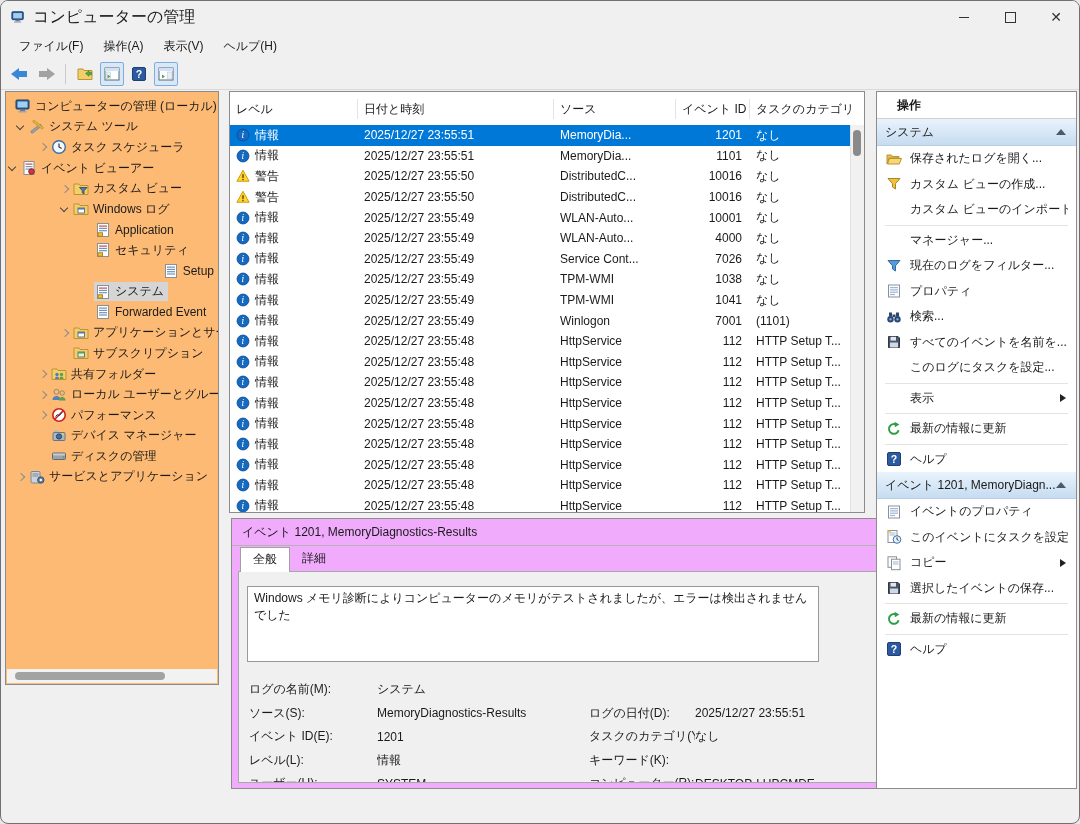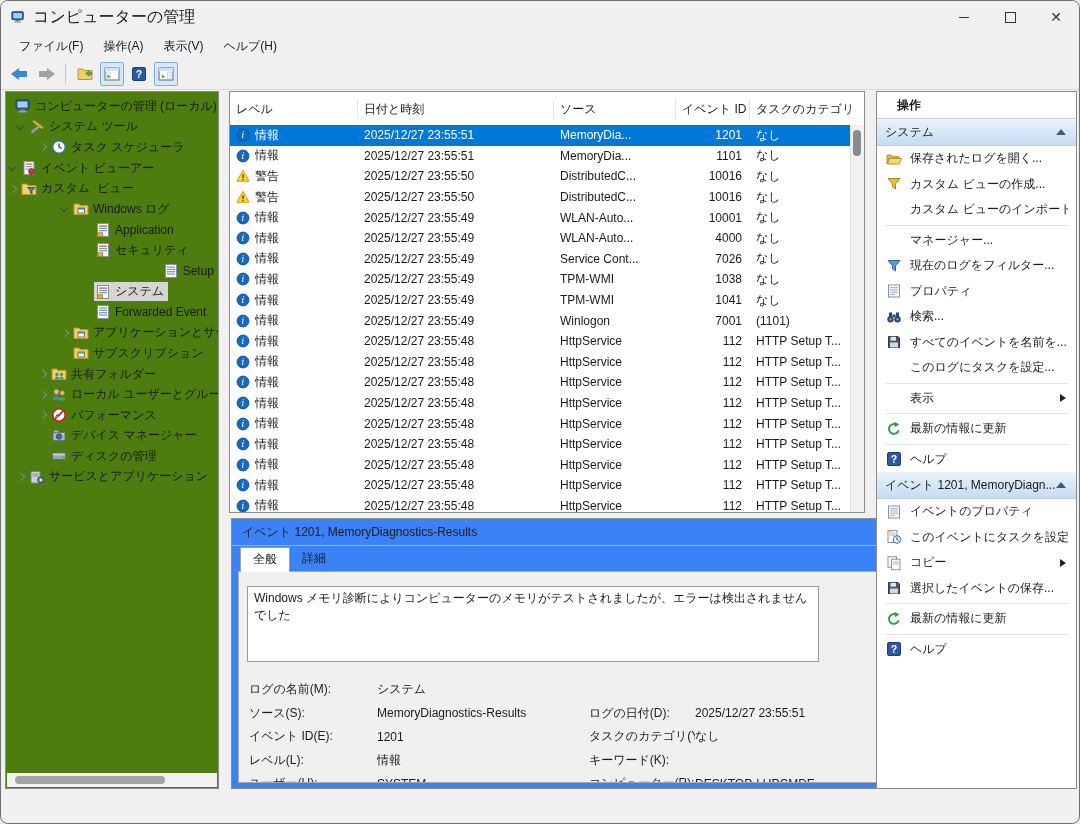--- a/index.html
+++ b/index.html
@@ -25,21 +25,21 @@
   .tb-btn.toggled{background:#d9e7f7;border:1px solid #79aede;border-radius:2px;}
   .tb-sep{width:1px;height:20px;background:#c9c9c9;margin:0 4px;}
   .nav-arrow{display:inline-block;width:17px;height:12px;position:relative;}
   .nav-arrow.left::before{content:'';position:absolute;left:0;top:0;border-top:6px solid transparent;border-bottom:6px solid transparent;border-right:8px solid #3a87d6;}
   .nav-arrow.left::after{content:'';position:absolute;left:8px;top:3px;width:8px;height:6px;background:#3a87d6;}
   .nav-arrow.right::before{content:'';position:absolute;right:0;top:0;border-top:6px solid transparent;border-bottom:6px solid transparent;border-left:8px solid #a2a2a2;}
   .nav-arrow.right::after{content:'';position:absolute;left:1px;top:3px;width:8px;height:6px;background:#a2a2a2;}
 
   
   .main{position:absolute;top:90px;left:0;right:0;bottom:0;}
-  .tree-panel{position:absolute;left:4px;top:0;width:214px;height:698px;background:#4d7c0f;border:1px solid #8c8c8c;box-sizing:border-box;overflow:hidden;}
+  .tree-panel{position:absolute;left:4px;top:0;width:214px;height:594px;background:#fdba74;border:1px solid #8c8c8c;box-sizing:border-box;overflow:hidden;}
   .center{position:absolute;left:228px;top:0;width:638px;height:698px;}
   .actions-panel{position:absolute;left:875px;top:0;width:201px;height:698px;background:#fff;border:1px solid #8c8c8c;box-sizing:border-box;overflow:hidden;}
 
   
   #tree{position:absolute;top:4px;left:0;right:0;bottom:16px;overflow:hidden;}
   .tree-row{height:20.6px;display:flex;align-items:center;white-space:nowrap;}
   .chev{width:14px;height:14px;position:relative;flex:none;}
   .chev.collapsed::before{content:'';position:absolute;left:4px;top:4px;width:5px;height:5px;border-top:1.3px solid #8a8a8a;border-right:1.3px solid #8a8a8a;transform:rotate(45deg);}
   .chev.expanded::before{content:'';position:absolute;left:3px;top:3px;width:5px;height:5px;border-top:1.3px solid #444;border-right:1.3px solid #444;transform:rotate(135deg);}
   .tree-node{display:flex;align-items:center;gap:4px;padding:1px 4px 1px 1px;}
@@ -65,21 +65,21 @@
   #rows{position:absolute;top:33px;left:0;right:13px;bottom:0;overflow:hidden;}
   .lrow{display:flex;height:20.6px;align-items:center;white-space:nowrap;}
   .lrow .cell{padding-left:6px;box-sizing:border-box;overflow:hidden;}
   .lrow.selected{background:#0078d7;color:#fff;}
   .lcell-level{display:flex;align-items:center;gap:5px;}
   .vscroll{position:absolute;right:0;top:33px;bottom:0;width:13px;background:#f1f1f1;border-left:1px solid #e0e0e0;}
   .vthumb{position:absolute;left:2px;width:8px;background:#8a8a8a;border-radius:4px;}
   .vthumb.list-thumb{top:5px;height:26px;}
 
   
-  .detail-panel{position:absolute;left:2px;top:427px;width:764px;height:271px;background:#3b82f6;border:1px solid #8c8c8c;box-sizing:border-box;}
+  .detail-panel{position:absolute;left:2px;top:427px;width:764px;height:271px;background:#f0abfc;border:1px solid #8c8c8c;box-sizing:border-box;}
   .d-header{height:26px;line-height:26px;padding-left:10px;border-bottom:1px solid #b3b3b3;position:relative;color:#1a1a1a;}
   .d-close{position:absolute;right:8px;top:0;width:22px;height:26px;text-align:center;font-size:14px;font-weight:bold;color:#222;}
   .d-tabs{height:25px;display:flex;align-items:flex-end;padding-left:8px;gap:0;position:relative;z-index:2;}
   .tab{padding:3px 12px 4px 12px;color:#1a1a1a;}
   .tab.active{background:#fff;border:1px solid #a0a0a0;border-bottom:none;margin-bottom:-1px;}
   .d-content{position:absolute;left:6px;right:6px;top:52px;bottom:5px;background:#f0f0f0;border:1px solid #a8a8a8;overflow:hidden;}
   .msg-box{position:absolute;left:8px;top:14px;width:572px;height:76px;background:#fff;border:1px solid #999;box-sizing:border-box;padding:3px 6px;overflow:hidden;}
   .d-vscroll{position:absolute;right:3px;top:14px;bottom:10px;width:13px;background:#f1f1f1;border:1px solid #dcdcdc;box-sizing:border-box;}
   .d-vthumb{position:absolute;left:2px;top:3px;width:7px;height:82%;background:#787878;border-radius:3px;}
   .fields{position:absolute;left:10px;top:106px;right:34px;display:grid;grid-template-columns:128px 212px 106px auto;grid-auto-rows:23.5px;align-items:center;}
@@ -225,21 +225,21 @@
                   <rect x="3" y="1.5" width="10" height="13" fill="#fff" stroke="#8a8f98"></rect>
                   <rect x="4.5" y="3.5" width="7" height="1.2" fill="#b55555"></rect>
                   <rect x="4.5" y="6" width="7" height="1.2" fill="#7a9cc4"></rect>
                   <rect x="4.5" y="8.5" width="7" height="1.2" fill="#7a9cc4"></rect>
                   <circle cx="10.5" cy="11.5" r="2.8" fill="#cc3b3b" stroke="#8f1f1f"></circle>
                 </svg>
               </span>
               <span class="tree-label">イベント ビューアー</span>
             </span>
           </div>
-          <div class="tree-row" style=" font-family: Liberation Mono, monospace;">
+          <div class="tree-row" style="padding-left: 52px;">
             <span class="chev collapsed"></span>
             <span class="tree-node">
               <span class="ic">
                 <svg viewBox="0 0 16 16">
                   <path d="M1 13.5V3h5l1 1.5h8v9z" fill="#f2cf6b" stroke="#b9952e"></path>
                   <path d="M6.5 6.5h7.5l-3 3.2v3.3l-1.7-1.1V9.7z" fill="#5b7a9d" stroke="#3c567a"></path>
                 </svg>
               </span>
               <span class="tree-label">カスタム ビュー</span>
             </span>

